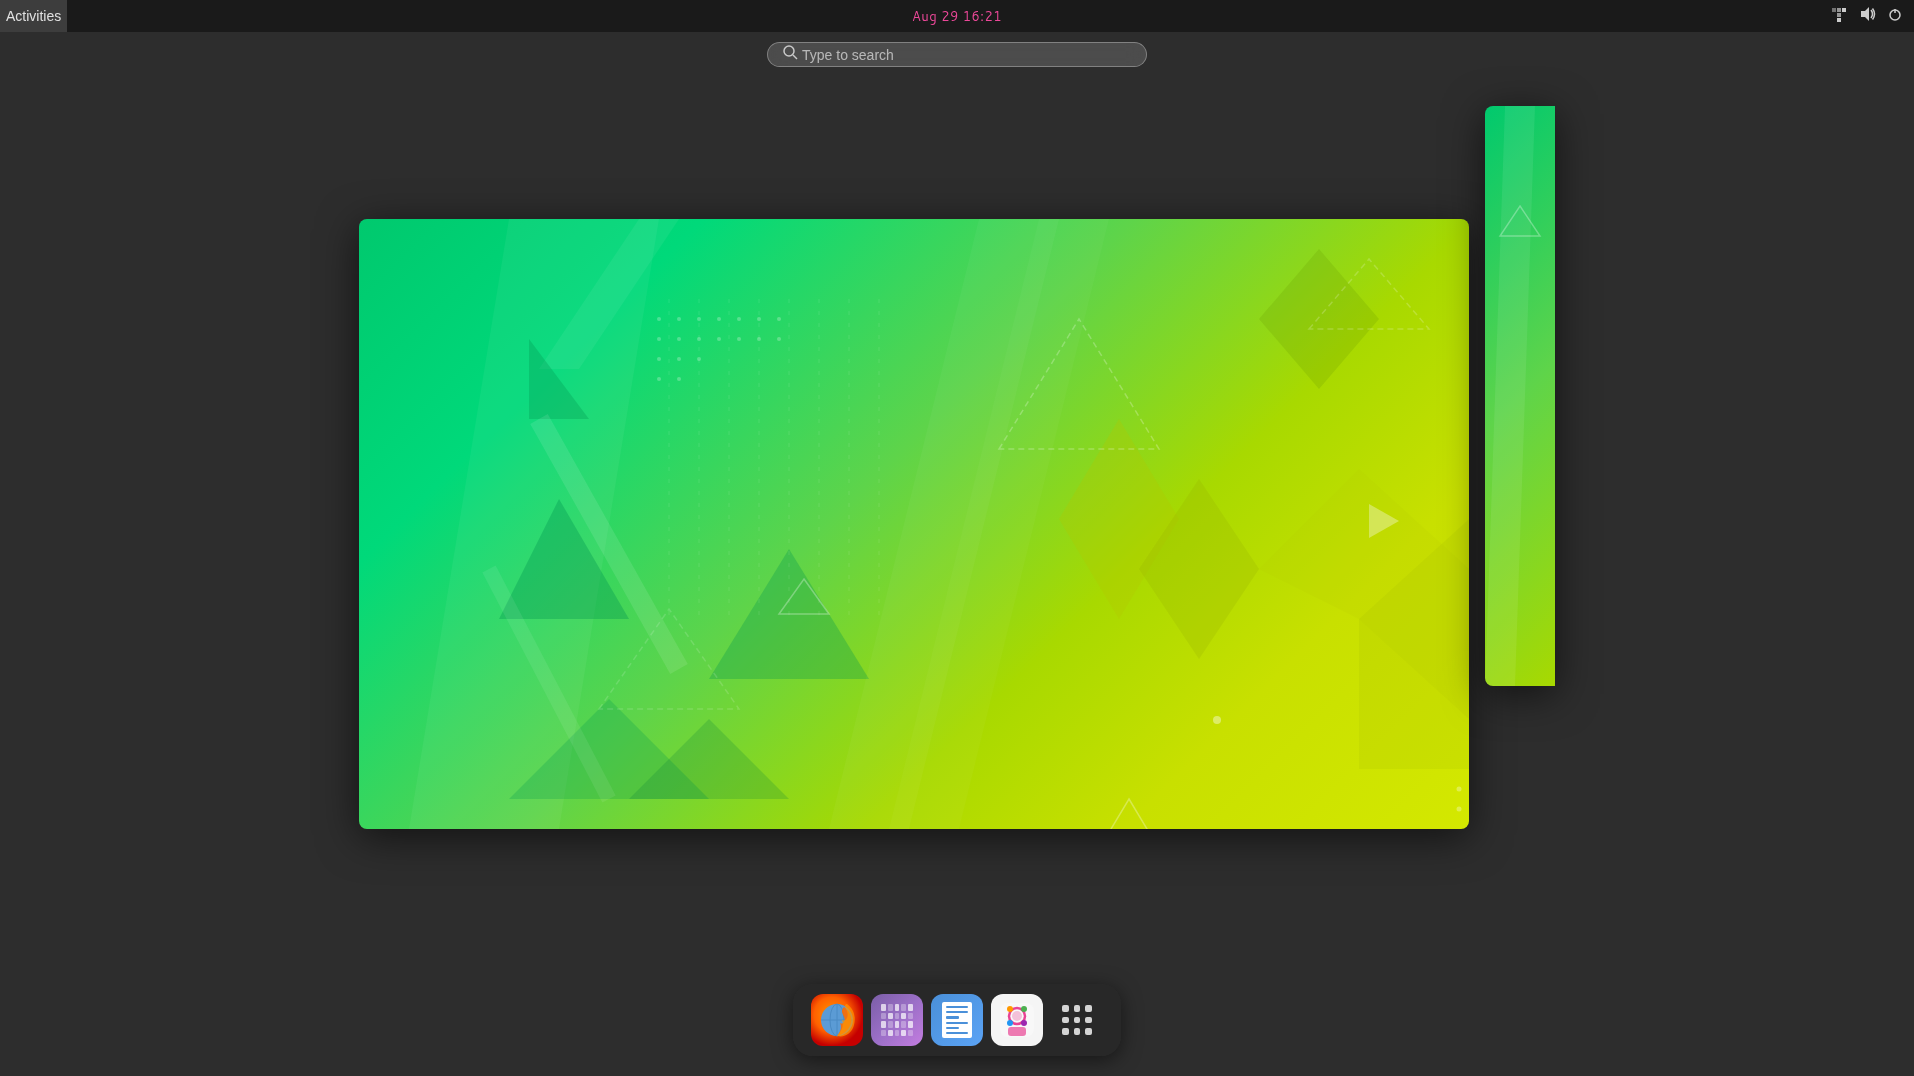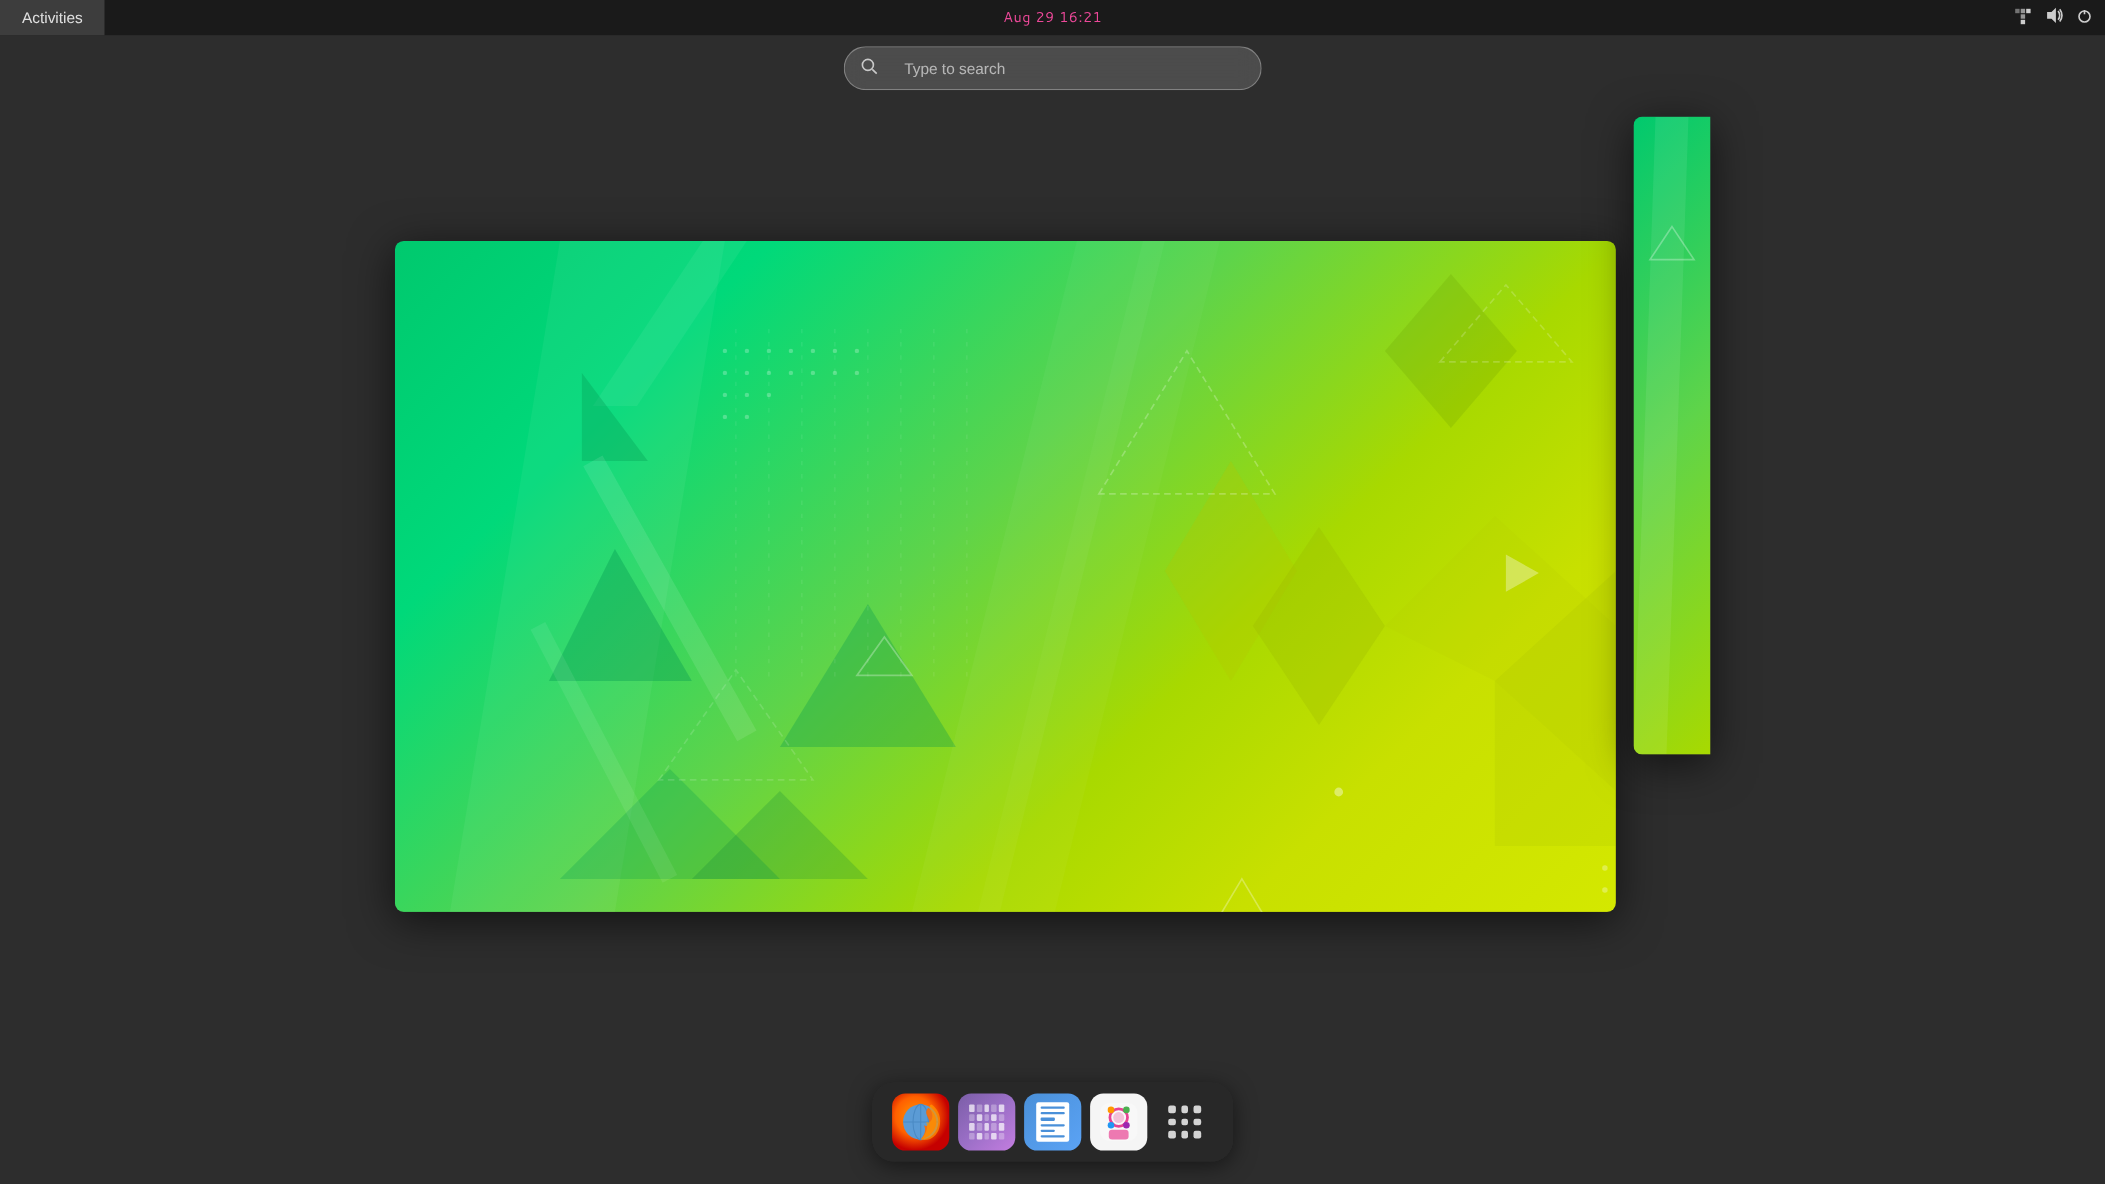--- a/index.html
+++ b/index.html
@@ -23,21 +23,21 @@
       justify-content: center;
       position: relative;
       z-index: 100;
     }
 
     #activities-btn {
       position: absolute;
       left: 0;
       top: 0;
       height: 32px;
-      padding: 0 20px;
+      padding: 0 6px;
       background: #3d3d3d;
       border: none;
       color: #e0e0e0;
       font-size: 14px;
       cursor: pointer;
       display: flex;
       align-items: center;
     }
 
     #clock {
@@ -67,28 +67,28 @@
     #search-container {
       position: absolute;
       top: 42px;
       left: 50%;
       transform: translateX(-50%);
       z-index: 200;
     }
 
     #search-bar {
       width: 380px;
-      height: 40px;
+      height: 25px;
       background: rgba(255,255,255,0.15);
       border: 1px solid rgba(255,255,255,0.3);
       border-radius: 20px;
       display: flex;
       align-items: center;
       padding: 0 14px;
-      gap: 24px;
+      gap: 4px;
       backdrop-filter: blur(10px);
     }
 
     #search-icon {
       color: rgba(255,255,255,0.7);
       font-size: 14px;
     }
 
     #search-input {
       background: transparent;

